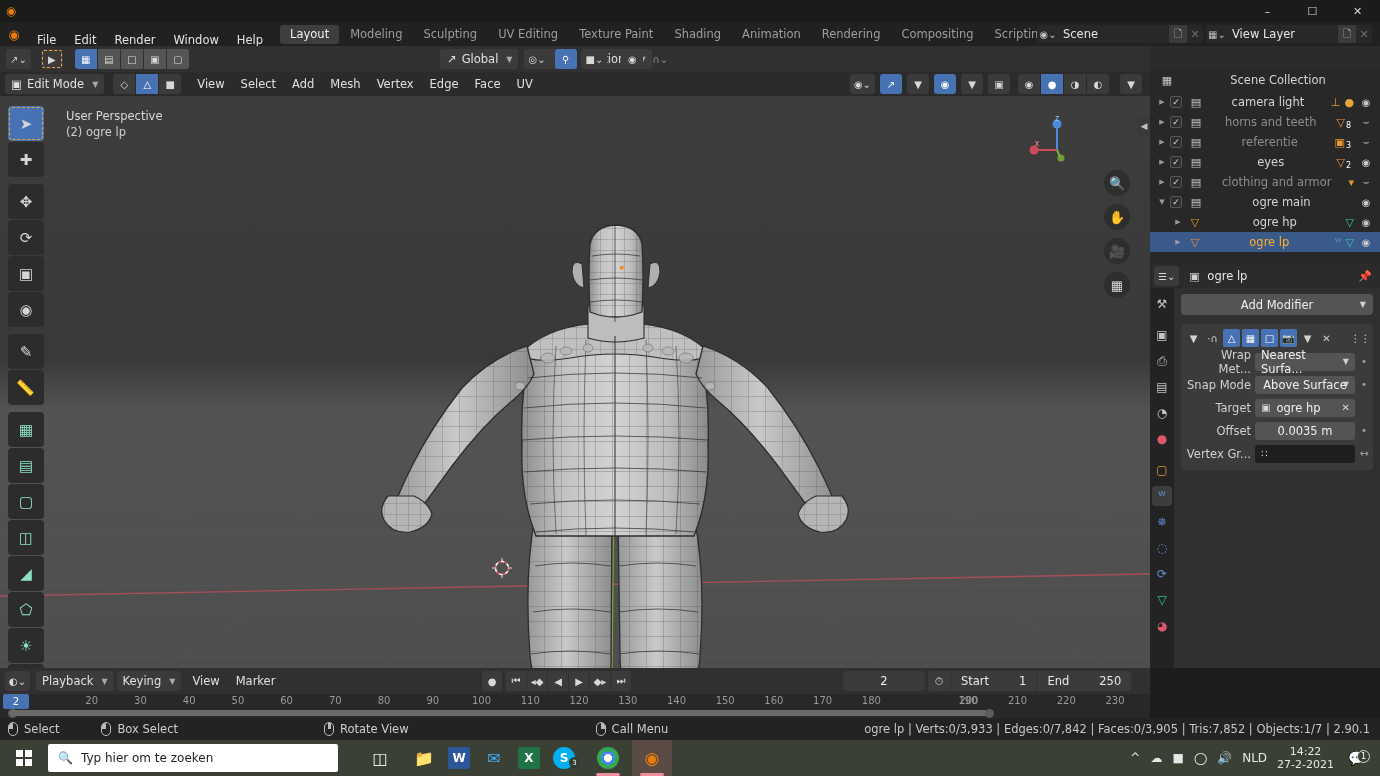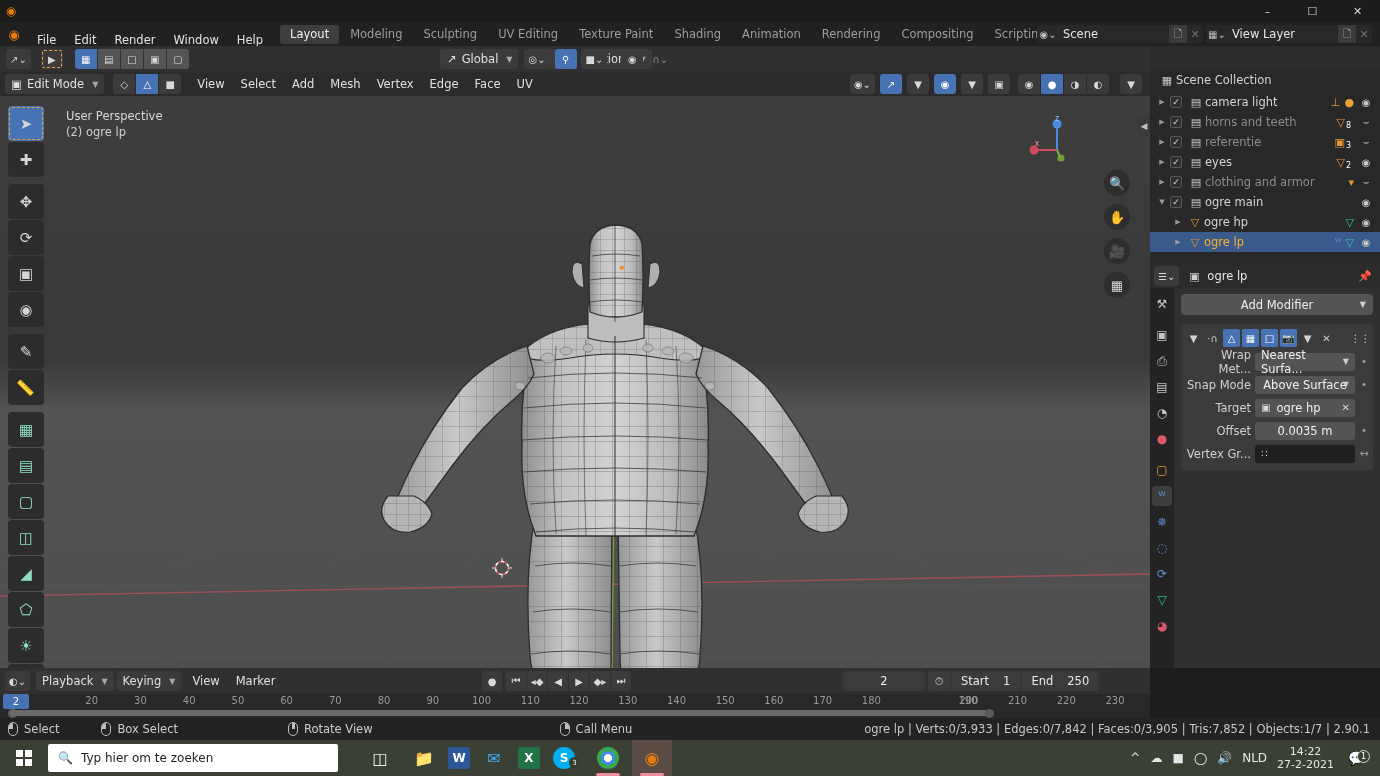--- a/index.html
+++ b/index.html
@@ -126,21 +126,21 @@
   .tp-btn:last-child { border-radius: 0 3px 3px 0; }
   .tp-rec { border-radius: 3px !important; margin-right: 3px; }
   .frame-field {
     position: absolute; left: 843px; top: 3px; width: 82px; height: 20px; background: #3b3b3b;
     border-radius: 3px; display: flex; align-items: center; justify-content: center;
     font-size: 11.5px; color: #f0f0f0;
   }
   .se-group { position: absolute; left: 928px; top: 3px; display: flex; gap: 1px; align-items: center; }
   .se-ico { width: 22px; height: 20px; background: #3b3b3b; border-radius: 3px 0 0 3px;
             display: flex; align-items: center; justify-content: center; color: #d0d0d0; font-size: 11px; }
-  .se-fld { height: 20px; background: #3b3b3b; display: flex; align-items: center; gap: 14px; padding: 0 10px;
+  .se-fld { height: 20px; background: #3b3b3b; display: flex; align-items: center; gap: 30px; padding: 0 10px;
             font-size: 11.5px; color: #e8e8e8; }
   .se-fld.last { border-radius: 0 3px 3px 0; }
 
   .timeline-body {
     position: absolute; left: 0; top: 694px; width: 1150px; height: 24px; background: #282828;
     overflow: hidden;
   }
   .tl-tick { position: absolute; top: 1px; font-size: 10px; color: #9a9a9a; transform: translateX(-50%); }
   .tl-playhead {
     position: absolute; top: 0px; width: 26px; height: 15px; background: #4772b3; border-radius: 2px;
@@ -172,21 +172,21 @@
     position: relative;
   }
   .orow.sel { background: #3b5a8c; }
   .orow .disclose { width: 16px; text-align: center; color: #9a9a9a; font-size: 7px; }
   .orow .ckb {
     width: 12px; height: 12px; background: #2f2f2f; border: 1px solid #555; border-radius: 2px;
     margin-right: 5px; display: flex; align-items: center; justify-content: center;
     font-size: 9px; color: #dcdcdc;
   }
   .orow .coll-ic { width: 18px; text-align: center; color: #c7c7c7; font-size: 11px; }
-  .orow .olabel { flex: 1; }
+  .orow .olabel { flex: 1; text-align: center; }
   .orow .olabel.dim { color: #8c8c8c; }
   .orow .olabel.act { color: #ffaf29; }
   .orow .rt { display: flex; align-items: center; gap: 4px; padding-right: 6px; }
   .eye { width: 16px; text-align: center; color: #c9c9c9; font-size: 10px; }
   .badge-n { font-size: 8px; color: #fff; position: relative; top: 3px; left: -3px; }
 
   
   .props {
     position: absolute; left: 1150px; top: 264px; width: 230px; height: 404px;
     background: #303030;
@@ -869,21 +869,21 @@
 
   <div class="statusbar">
     <div class="sb-item">
       <span class="mouse-ic l"></span>
       <span>Select</span>
     </div>
     <div class="sb-item">
       <span class="mouse-ic l"></span>
       <span>Box Select</span>
     </div>
-    <div class="sb-item" style="margin-left:68px">
+    <div class="sb-item" style="margin-left:104px">
       <span class="mouse-ic m"></span>
       <span>Rotate View</span>
     </div>
     <div class="sb-item" style="margin-left:145px">
       <span class="mouse-ic r"></span>
       <span>Call Menu</span>
     </div>
     <div class="sb-right">ogre lp | Verts:0/3,933 | Edges:0/7,842 | Faces:0/3,905 | Tris:7,852 | Objects:1/7 | 2.90.1</div>
   </div>
 

